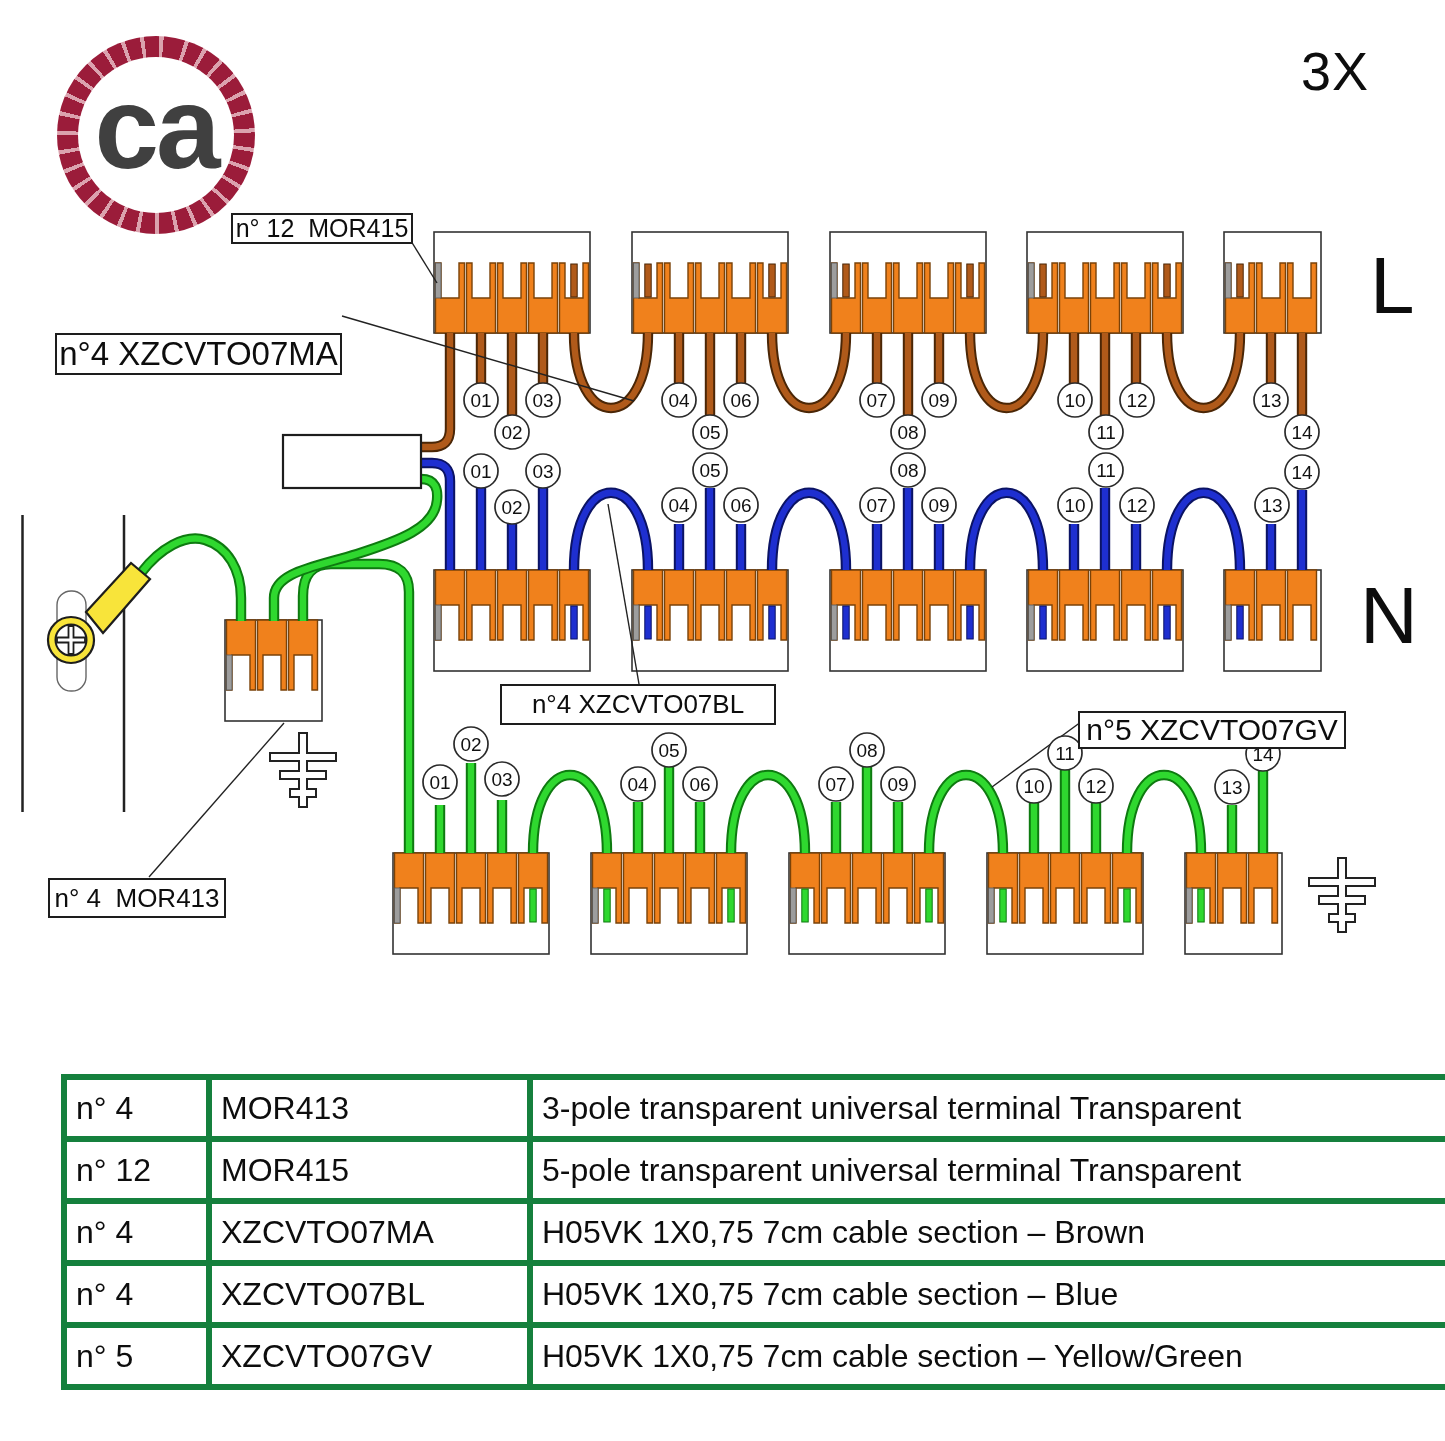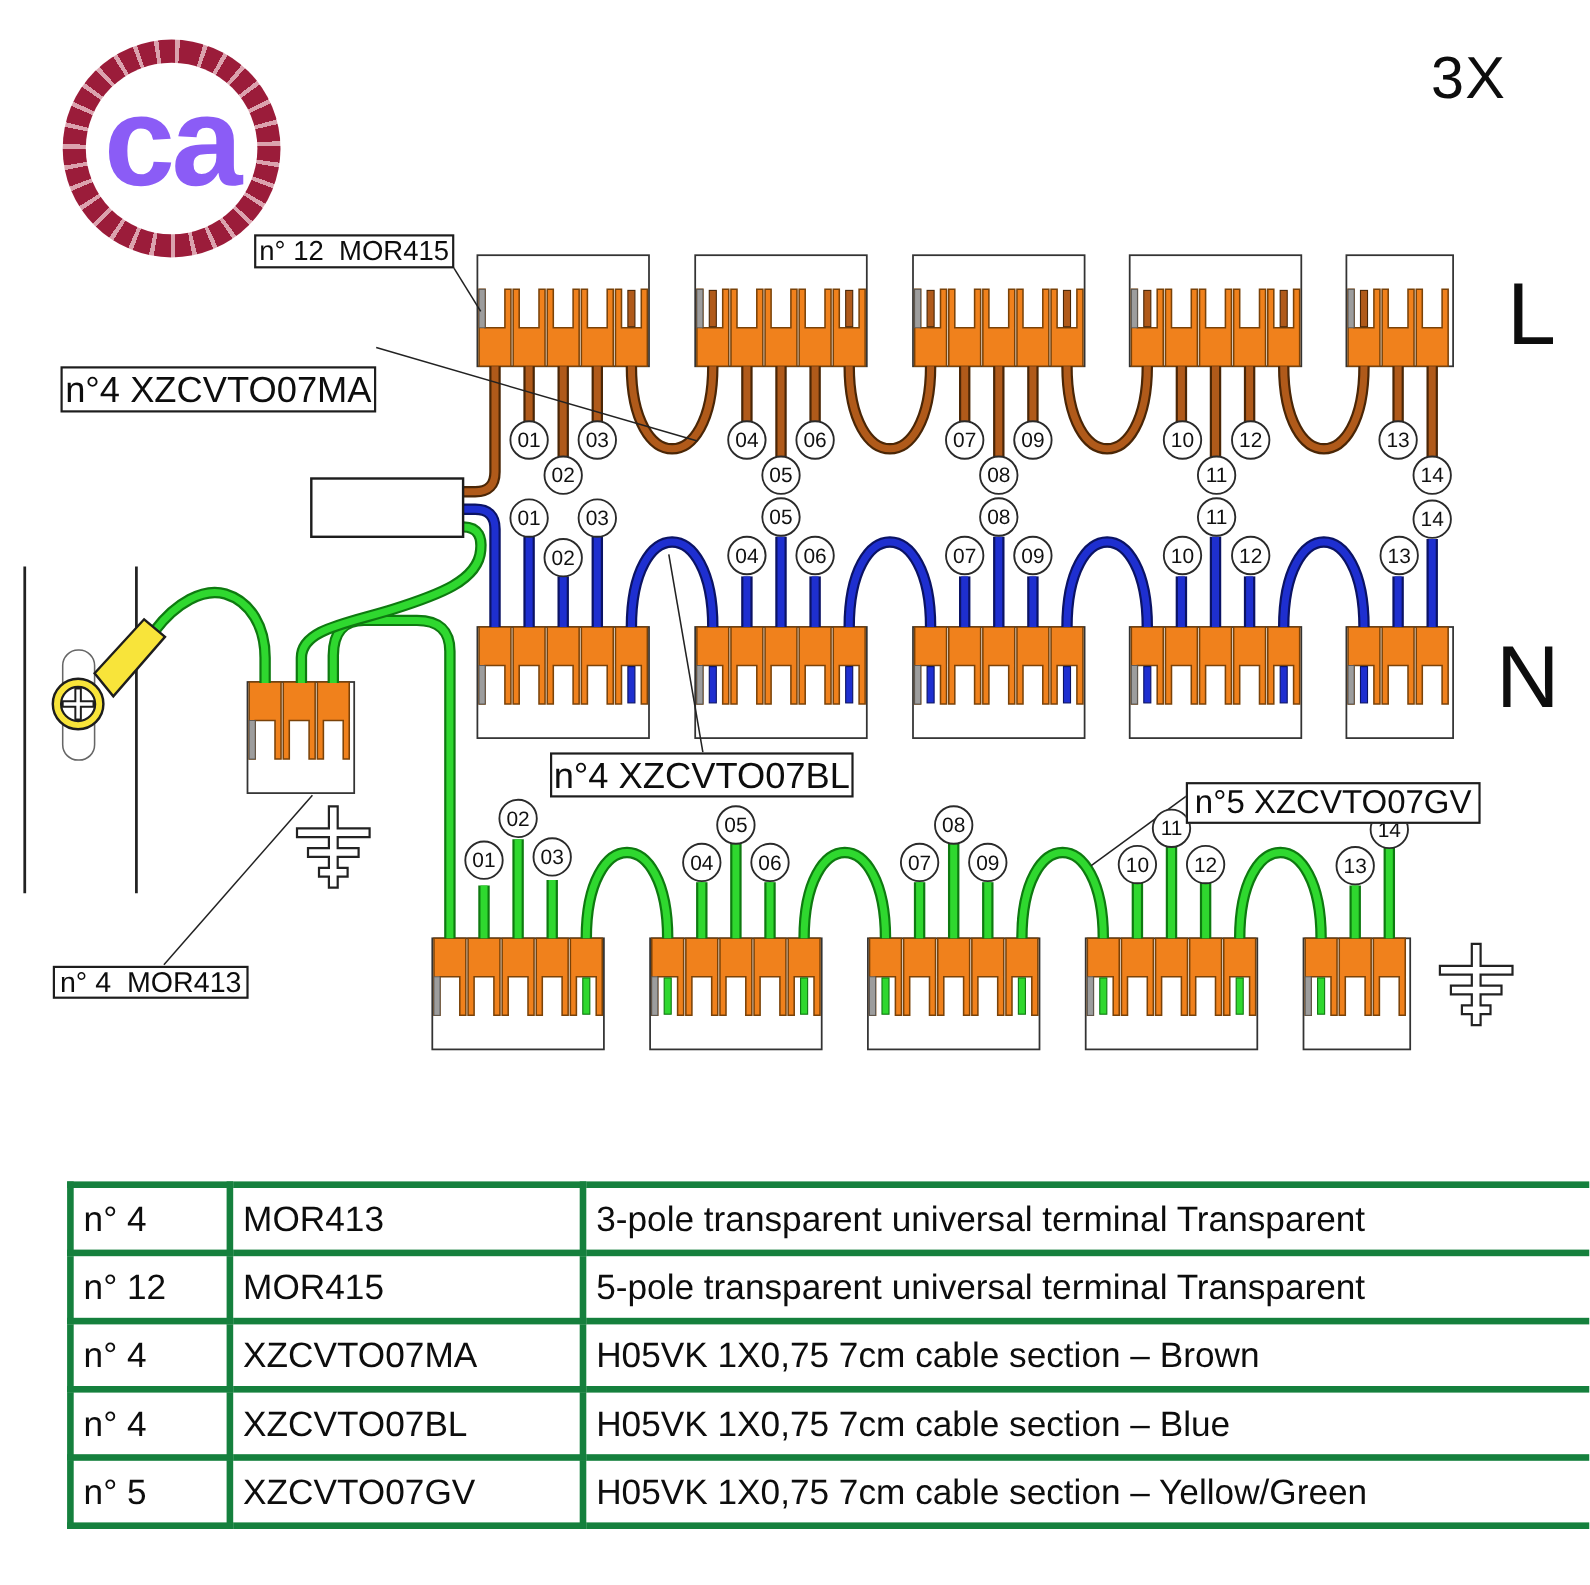--- a/index.html
+++ b/index.html
@@ -7,28 +7,28 @@
   .stage{position:relative;width:1445px;height:1441px;background:#ffffff;overflow:hidden;}
   svg{position:absolute;left:0;top:0;}
   .big-letter{position:absolute;color:#0d0d0d;line-height:1;font-weight:400;}
   .qty{left:1301px;top:44px;font-size:54px;letter-spacing:1px;}
   .letter-l{left:1370px;top:246px;font-size:80px;}
   .letter-n{left:1360px;top:576px;font-size:80px;}
   .callout{position:absolute;background:#fff;border:2px solid #1d1d1d;display:flex;align-items:center;
            justify-content:center;white-space:pre;color:#0d0d0d;box-sizing:border-box;z-index:5;}
   .co-mor415{left:231px;top:213px;width:182px;height:31px;font-size:25px;}
   .co-ma{left:55px;top:290px;width:287px;height:42px;font-size:33px;margin-top:43px;}
-  .co-bl{left:500px;top:684px;width:276px;height:41px;font-size:33px;}
+  .co-bl{left:500px;top:684px;width:276px;height:41px;font-size:26px;}
   .co-gv{left:1078px;top:683px;width:268px;height:38px;font-size:30px;margin-top:28px;}
-  .co-mor413{left:48px;top:878px;width:178px;height:30px;font-size:26px;}
+  .co-mor413{left:48px;top:878px;width:178px;height:40px;font-size:26px;}
   .logo{position:absolute;left:57px;top:36px;width:198px;height:198px;border-radius:50%;
         background:repeating-conic-gradient(from 8deg,#9b1c3a 0deg 9deg,#dba2ae 9deg 11.5deg);}
   .logo-inner{position:absolute;inset:21px;background:#fff;border-radius:50%;
         display:flex;align-items:center;justify-content:center;}
-  .logo-text{font-size:116px;font-weight:bold;color:#8b5cf6;line-height:0.9;letter-spacing:-3px;
+  .logo-text{font-size:116px;font-weight:bold;color:#404040;line-height:0.9;letter-spacing:-3px;
         padding-bottom:14px;}
   table.bom{position:absolute;left:61px;top:1074px;border-collapse:collapse;table-layout:fixed;
         width:1317px;font-size:32px;color:#0d0d0d;background:#fff;z-index:5;}
   table.bom td{border:6px solid #15803d;height:56px;padding:0 22px 0 9px;overflow:hidden;white-space:nowrap;}
   table.bom{border:3px solid #1d1d1d;}
   td.c-qty{width:108px;}
   td.c-code{width:284px;}
   td.c-desc{width:905px;}
 </style>
 </head>

